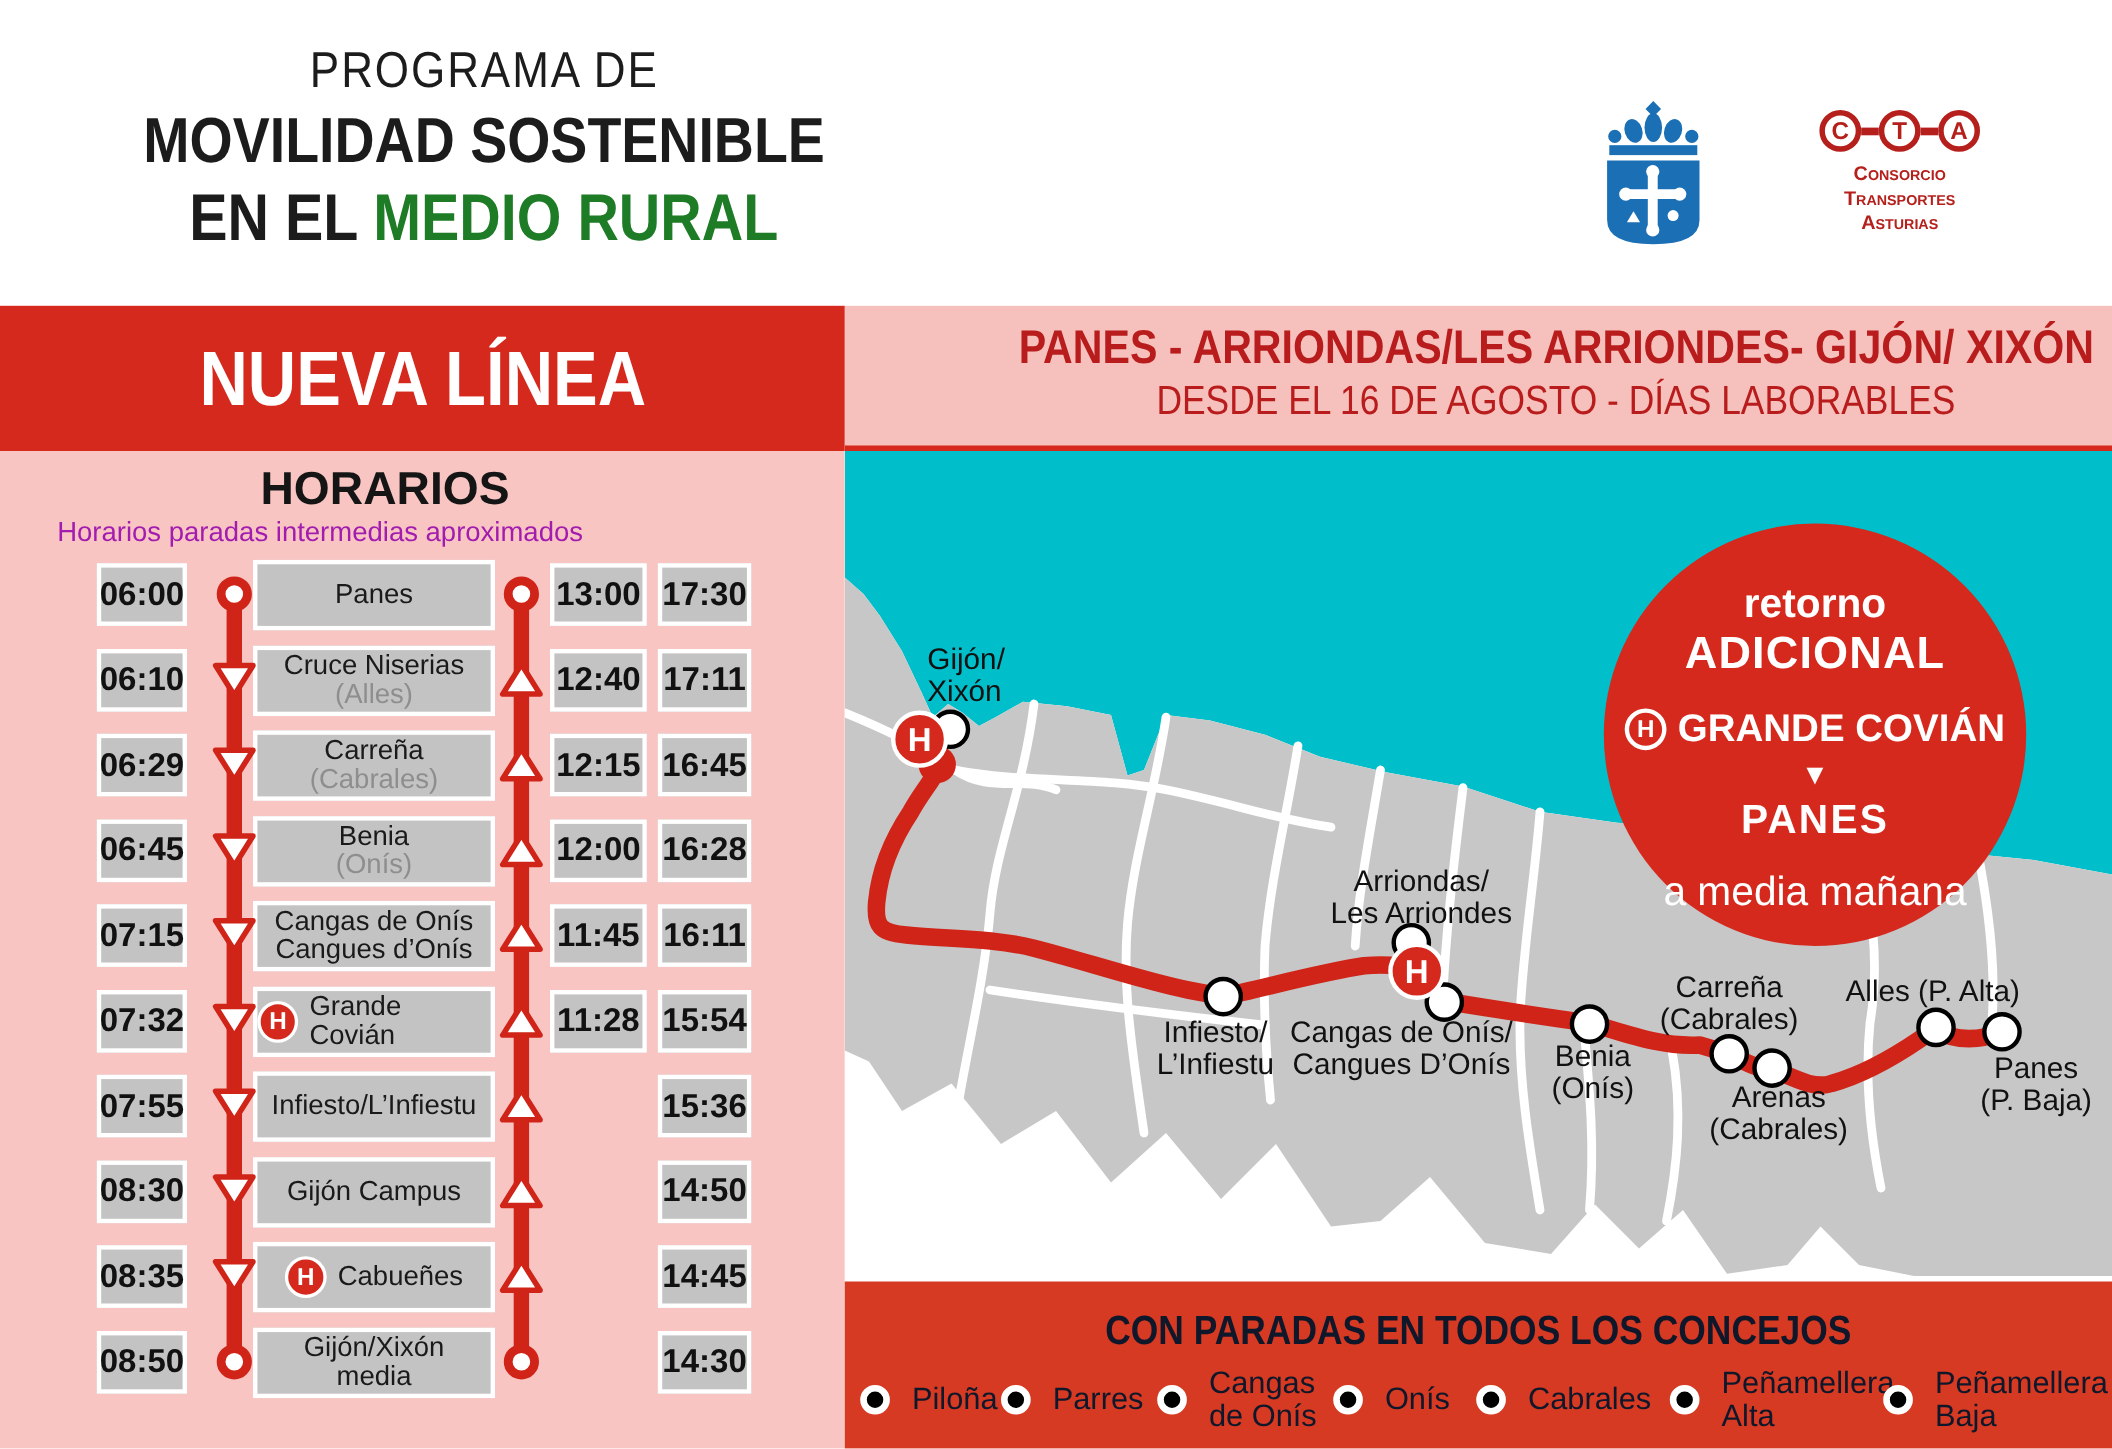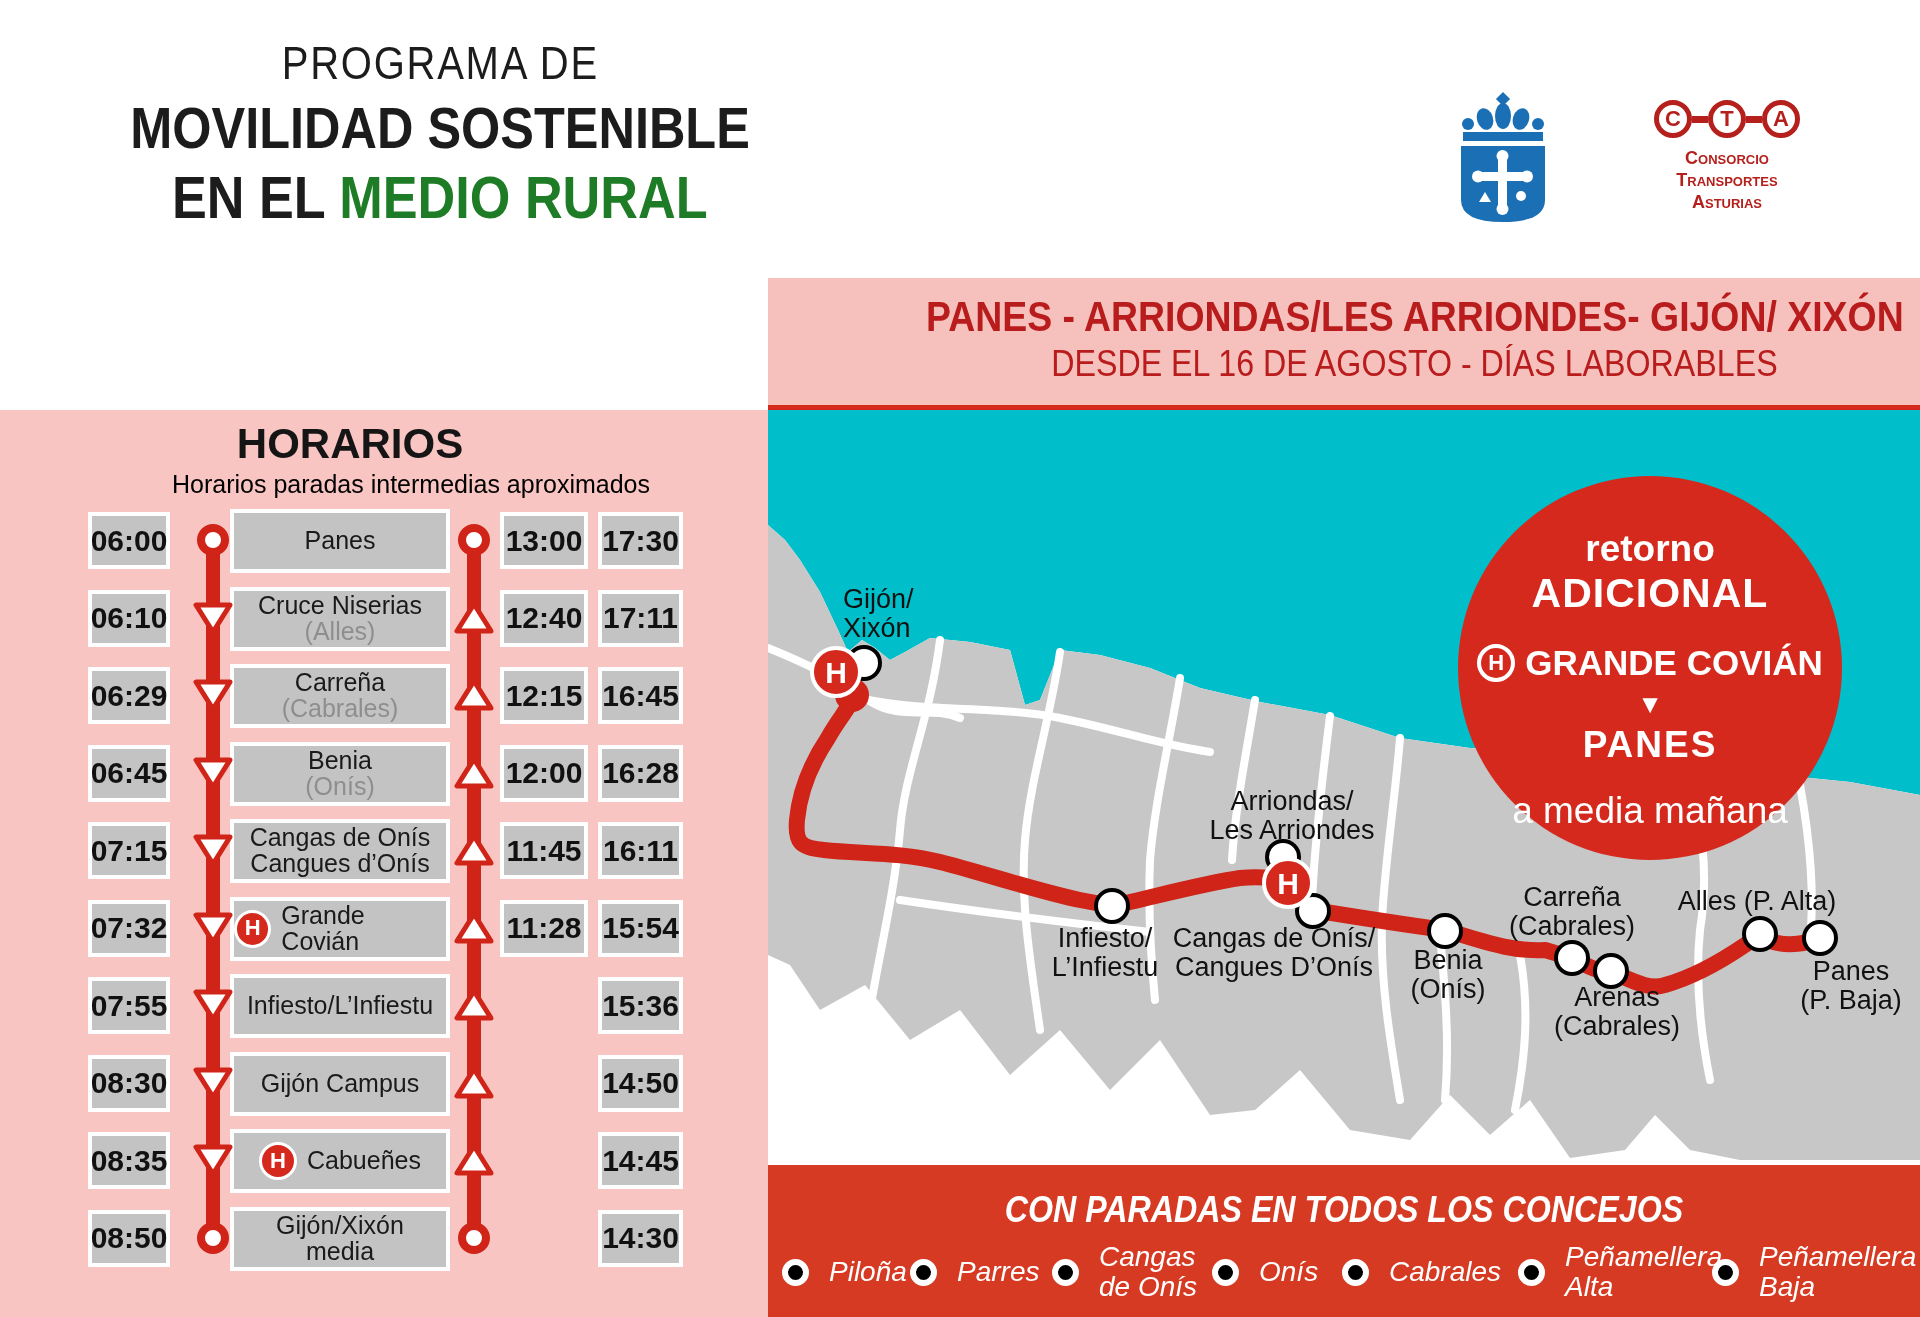--- a/index.html
+++ b/index.html
@@ -29,21 +29,21 @@
                display:flex;align-items:center;justify-content:center;}
   #banner-left-label{color:#fff;font-size:70px;font-weight:800;}
   #banner-right{left:768px;top:278px;width:1293px;height:127px;background:#f6c0bc;
                 border-bottom:5px solid #d5291d;text-align:center;color:#b91c1c;}
   #banner-route{margin-top:14px;font-size:43px;font-weight:800;}
   #banner-sub{margin-top:2px;font-size:37px;font-weight:400;}
 
   
   #left-panel{left:0;top:410px;width:768px;height:907px;background:#f9c5c2;}
   #sched-title{left:40px;top:420px;width:620px;text-align:center;font-size:42px;font-weight:800;color:#151515;}
-  #sched-sub{left:30px;top:470px;width:620px;text-align:right;font-size:25px;color:#000000;}
+  #sched-sub{left:52px;top:470px;width:620px;text-align:left;font-size:25px;color:#a21caf;}
   .redline{background:#cf2417;width:14px;border-radius:2px;}
   .tbox{position:absolute;background:#c3c3c3;border:4px solid #fff;box-sizing:border-box;
         display:flex;align-items:center;justify-content:center;
         font-weight:700;font-size:30px;color:#111;}
   .stopbox{position:absolute;background:#c3c3c3;border:4px solid #fff;box-sizing:border-box;
         display:flex;flex-direction:column;align-items:center;justify-content:center;
         font-size:25px;color:#1a1a1a;line-height:1.03;}
   .stopbox .row{display:flex;align-items:center;gap:10px;}
   .sub-gray{color:#8e8e8e;}
   .h-icon{width:38px;height:38px;border-radius:50%;background:#d5291d;border:3px solid #fff;
@@ -64,21 +64,21 @@
   #ret-l1{margin-top:52px;font-size:37px;font-weight:800;}
   #ret-l2{font-size:41px;font-weight:800;letter-spacing:1px;}
   #ret-station{margin-top:26px;display:flex;align-items:center;gap:10px;font-size:35px;font-weight:800;}
   .h-icon-outline{width:38px;height:38px;border-radius:50%;border:4px solid #fff;box-sizing:border-box;
            display:flex;align-items:center;justify-content:center;color:#fff;font-weight:800;font-size:22px;}
   #ret-arrow{margin-top:6px;font-size:26px;}
   #ret-dest{margin-top:4px;font-size:37px;font-weight:800;letter-spacing:2px;}
   #ret-note{margin-top:24px;font-size:37px;}
 
   
-  #bottom-bar{left:768px;top:1165px;width:1152px;height:152px;background:#d63a22;color:#ffffff;font-style:italic;}
+  #bottom-bar{left:768px;top:1165px;width:1152px;height:152px;background:#d63a22;color:#0f172a;}
   #bottom-title{position:absolute;left:0;top:24px;width:100%;text-align:center;
                 font-size:37px;font-weight:800;}
   .concejo{position:absolute;top:72px;height:70px;display:flex;align-items:center;gap:20px;}
   .concejo .bullet{width:15px;height:15px;border-radius:50%;background:#000;border:6px solid #fff;flex:none;}
   .concejo .lbl{font-size:28px;line-height:1.06;white-space:pre-line;}
 </style>
 </head>
 <body>
 
 <div id="poster">
@@ -120,20 +120,23 @@
       <div class="cta-bar"></div>
       <div class="cta-circle">A</div>
     </div>
     <div id="cta-text">
       <div>Consorcio</div>
       <div>Transportes</div>
       <div>Asturias</div>
     </div>
   </div>
 
+  <div class="abs" id="banner-left">
+    <span class="cond" id="banner-left-label">NUEVA LÍNEA</span>
+  </div>
   <div class="abs" id="banner-right">
     <div id="banner-route"><span class="cond">PANES - ARRIONDAS/LES ARRIONDES-  GIJÓN/ XIXÓN</span></div>
     <div id="banner-sub"><span class="cond">DESDE EL 16 DE AGOSTO - DÍAS LABORABLES</span></div>
   </div>
 
   <div class="abs" id="left-panel"></div>
   <div class="abs" id="sched-title">HORARIOS</div>
   <div class="abs" id="sched-sub">Horarios paradas intermedias aproximados</div>
 
   <div class="abs redline" style="left:206px;top:541px;height:698px"></div>

